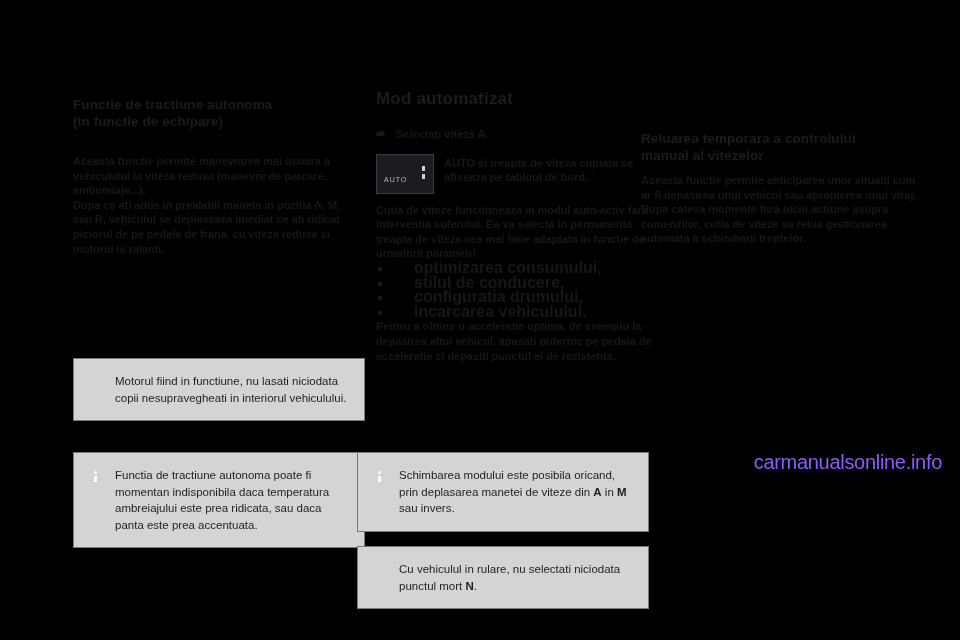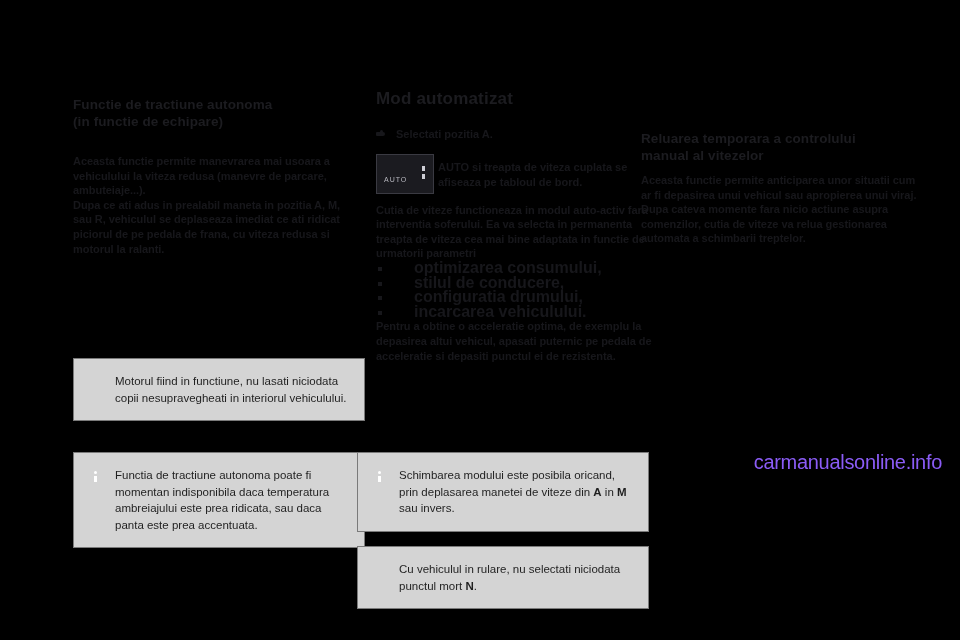--- a/index.html
+++ b/index.html
@@ -91,22 +91,22 @@
     position: absolute;
     left: 4px; top: 1px;
     width: 3px; height: 3px;
     background: #17171b;
     border-radius: 2px 2px 0 0;
   }
 
   
   .figure-row {
     display: flex;
-    align-items: center;
-    gap: 4px;
+    align-items: flex-start;
+    gap: 10px;
     margin-top: 12px;
   }
   .auto-display {
     flex: 0 0 auto;
     width: 56px;
     height: 38px;
     background: #1b1b20;
     border: 1px solid #3a3a42;
     position: relative;
   }
@@ -259,21 +259,21 @@
     <div class="spacer-lg"></div>
     <p class="body-txt">Aceasta functie permite manevrarea mai usoara a vehiculului la viteza redusa (manevre de parcare, ambuteiaje...).</p>
     <p class="body-txt">Dupa ce ati adus in prealabil maneta in pozitia A, M, sau R, vehiculul se deplaseaza imediat ce ati ridicat piciorul de pe pedala de frana, cu viteza redusa si motorul la ralanti.</p>
   </div>
 
   <div class="col col-mid">
     <h1 class="h-main">Mod automatizat</h1>
 
     <div class="action-line">
       <span class="hand-icon"></span>
-      <span>Selectati pozitia A.</span>
+      <span>Selectati viteza A.</span>
     </div>
 
     <div class="figure-row">
       <div class="auto-display">
         <span class="auto-label">AUTO</span>
         <span class="bars">
             <i></i>
             <i></i>
           </span>
       </div>

